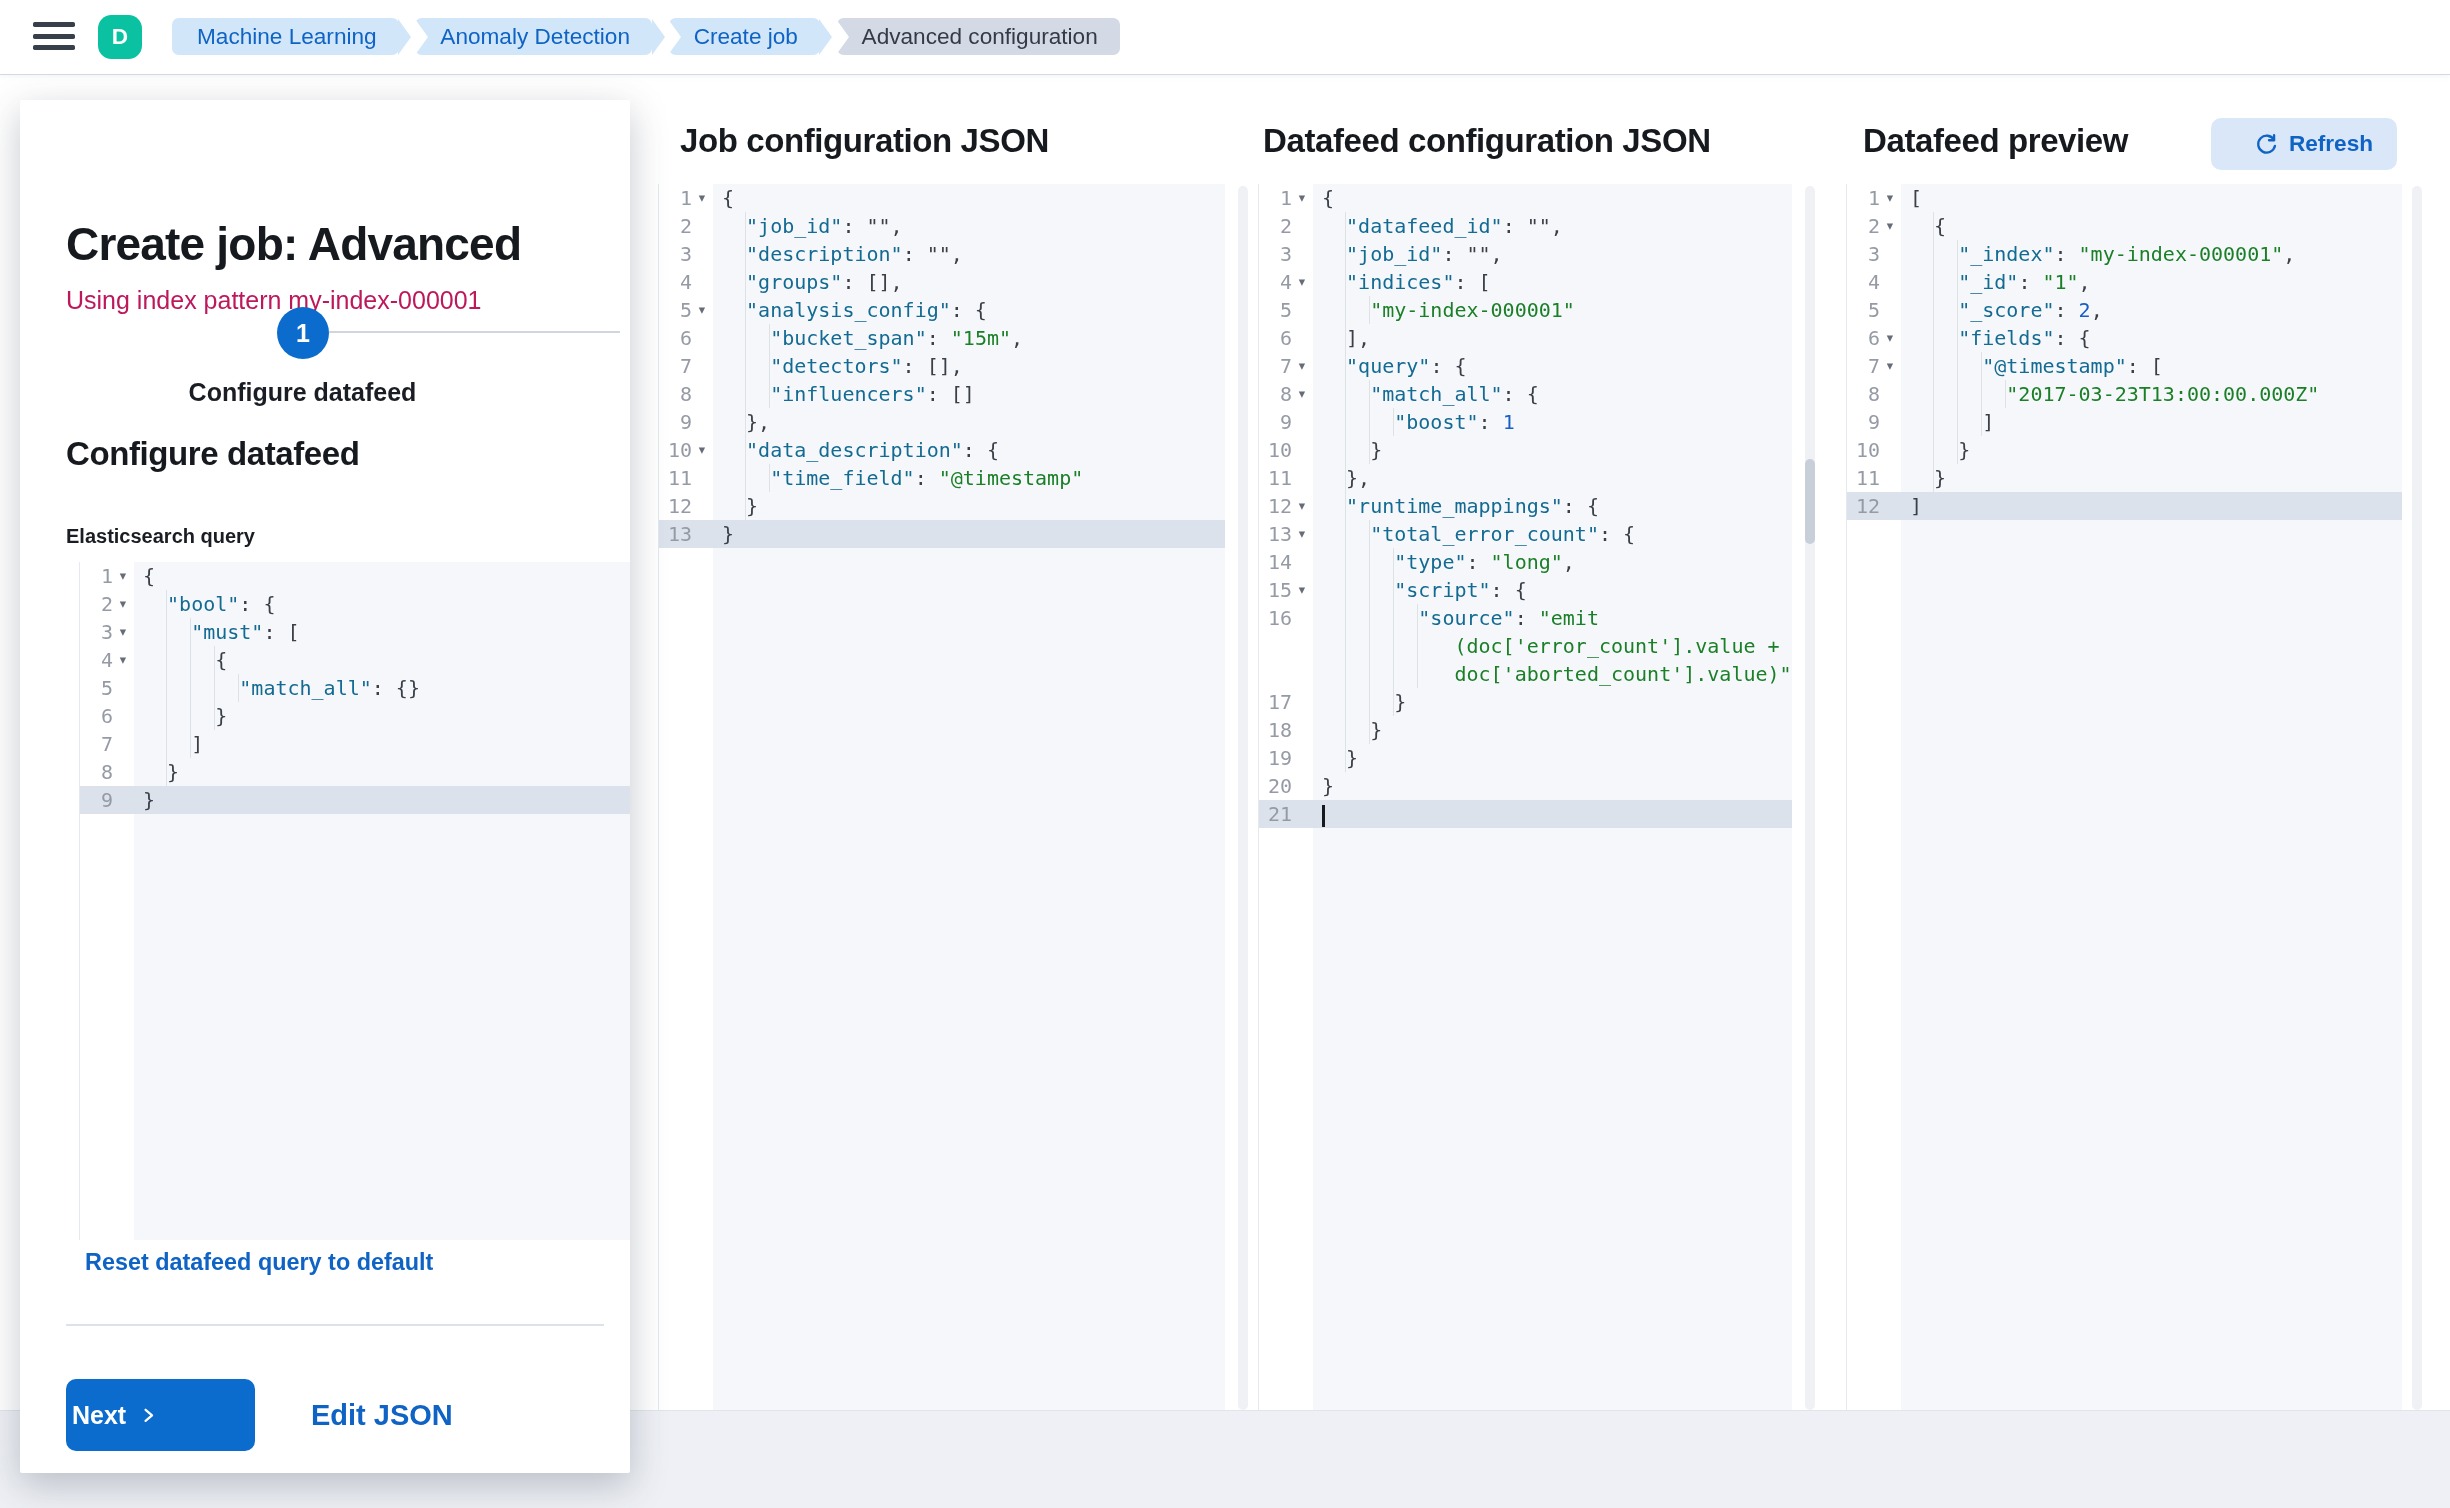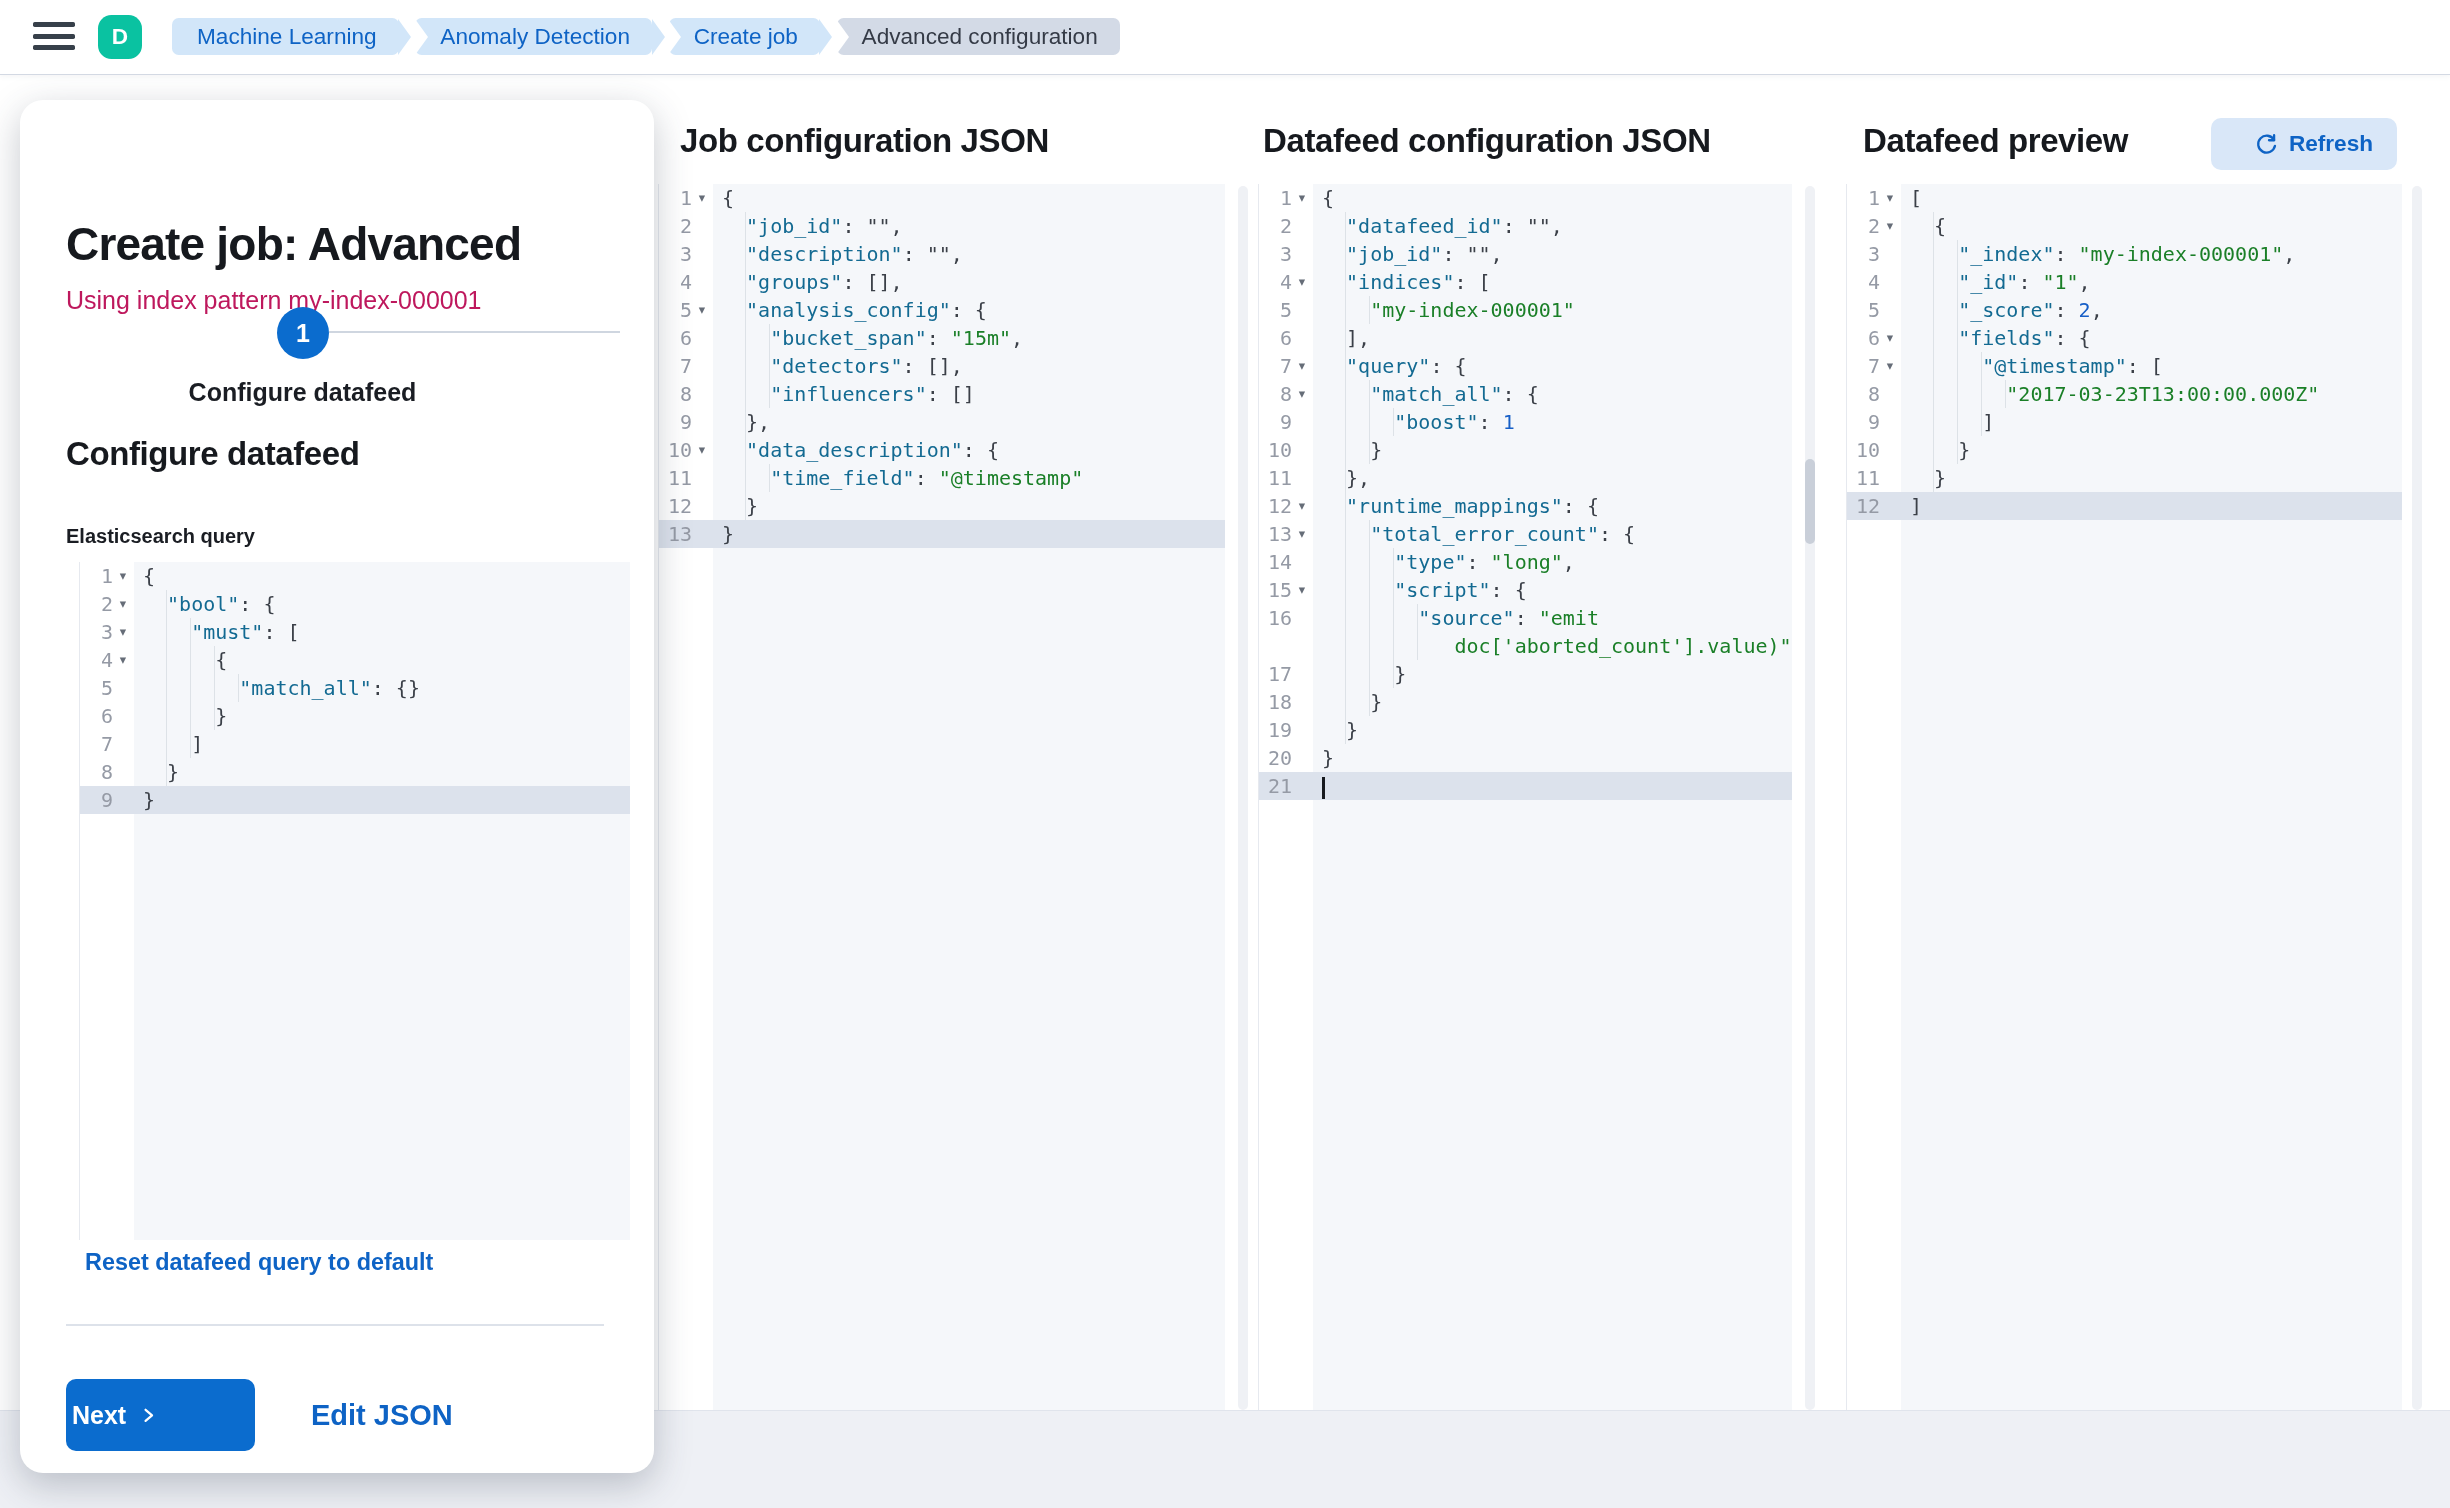--- a/index.html
+++ b/index.html
@@ -45,22 +45,22 @@
   .tk-e{color:#3b4048;}
   .tk-w{color:#3b4048;}
   .caret{display:inline-block;width:2.5px;height:22px;background:#16191e;vertical-align:middle;}
   .scroll-track{position:absolute;top:186px;height:1224px;width:10px;background:#eff1f5;border-radius:5px;}
   .scroll-thumb{position:absolute;width:10px;border-radius:5px;background:#c9cfd9;}
   
   .refresh-btn{position:absolute;left:2211px;top:118px;width:186px;height:52px;border-radius:10px;border:none;
     background:#d9e7f8;color:#0e63c5;font-family:"Liberation Sans",sans-serif;font-size:22.6px;font-weight:600;
     display:flex;align-items:center;justify-content:center;gap:10px;cursor:pointer;padding-left:25px;}
   
-  .flyout{position:absolute;left:20px;top:100px;width:610px;height:1373px;background:#fff;border-radius:23px;
-    box-shadow:0 11.7px 37px rgba(50,60,80,.28);z-index:30;overflow:hidden;padding-left:24px;}
+  .flyout{position:absolute;left:20px;top:100px;width:610px;height:1373px;background:#fff;border-radius:2px;
+    box-shadow:0 11.7px 37px rgba(50,60,80,.28);z-index:30;overflow:hidden;}
   .fly-title{position:absolute;left:46px;top:117px;font-size:46px;font-weight:700;color:#16191e;letter-spacing:-0.8px;}
   .fly-sub{position:absolute;left:46px;top:186px;font-size:25px;color:#be185d;}
   .step-line{position:absolute;left:309px;top:231px;width:291px;height:1.7px;background:#cfd6e0;}
   .step-circle{position:absolute;left:257px;top:207px;width:52px;height:52px;border-radius:50%;background:#0b6cce;
     color:#fff;font-size:25px;font-weight:600;display:flex;align-items:center;justify-content:center;}
   .step-label{position:absolute;left:157px;top:278px;width:251px;text-align:center;font-size:25px;font-weight:700;color:#1a1d23;}
   .fly-h2{position:absolute;left:46px;top:335px;font-size:33px;font-weight:700;color:#16191e;letter-spacing:-0.4px;}
   .query-label{position:absolute;left:46px;top:425px;font-size:20px;font-weight:700;color:#1a1d23;}
   .reset-link{position:absolute;left:65px;top:1149px;font-size:23.4px;font-weight:600;color:#0e63c5;cursor:pointer;}
   .fly-divider{position:absolute;left:46px;top:1224px;width:538px;height:1.7px;background:#dde2ea;}
@@ -243,20 +243,25 @@
       <span class="ed-code"><span class="ind">  </span><span class="ind">  </span><span class="ind">  </span><span class="tk-k">"script"</span><span class="tk-p">: {</span></span>
     </div>
     <div class="ed-row">
       <span class="ed-num">16</span>
       <span class="ed-fold"></span>
       <span class="ed-code"><span class="ind">  </span><span class="ind">  </span><span class="ind">  </span><span class="ind">  </span><span class="tk-k">"source"</span><span class="tk-p">: </span><span class="tk-s">"emit</span></span>
     </div>
     <div class="ed-row">
       <span class="ed-num"></span>
       <span class="ed-fold"></span>
+      <span class="ed-code"><span class="ind">  </span><span class="ind">  </span><span class="ind">  </span><span class="ind">  </span><span class="tk-w">   </span><span class="tk-s">(doc['error_count'].value +</span></span>
+    </div>
+    <div class="ed-row">
+      <span class="ed-num"></span>
+      <span class="ed-fold"></span>
       <span class="ed-code"><span class="ind">  </span><span class="ind">  </span><span class="ind">  </span><span class="ind">  </span><span class="tk-w">   </span><span class="tk-s">doc['aborted_count'].value)"</span></span>
     </div>
     <div class="ed-row">
       <span class="ed-num">17</span>
       <span class="ed-fold"></span>
       <span class="ed-code"><span class="ind">  </span><span class="ind">  </span><span class="ind">  </span><span class="tk-p">}</span></span>
     </div>
     <div class="ed-row">
       <span class="ed-num">18</span>
       <span class="ed-fold"></span>

